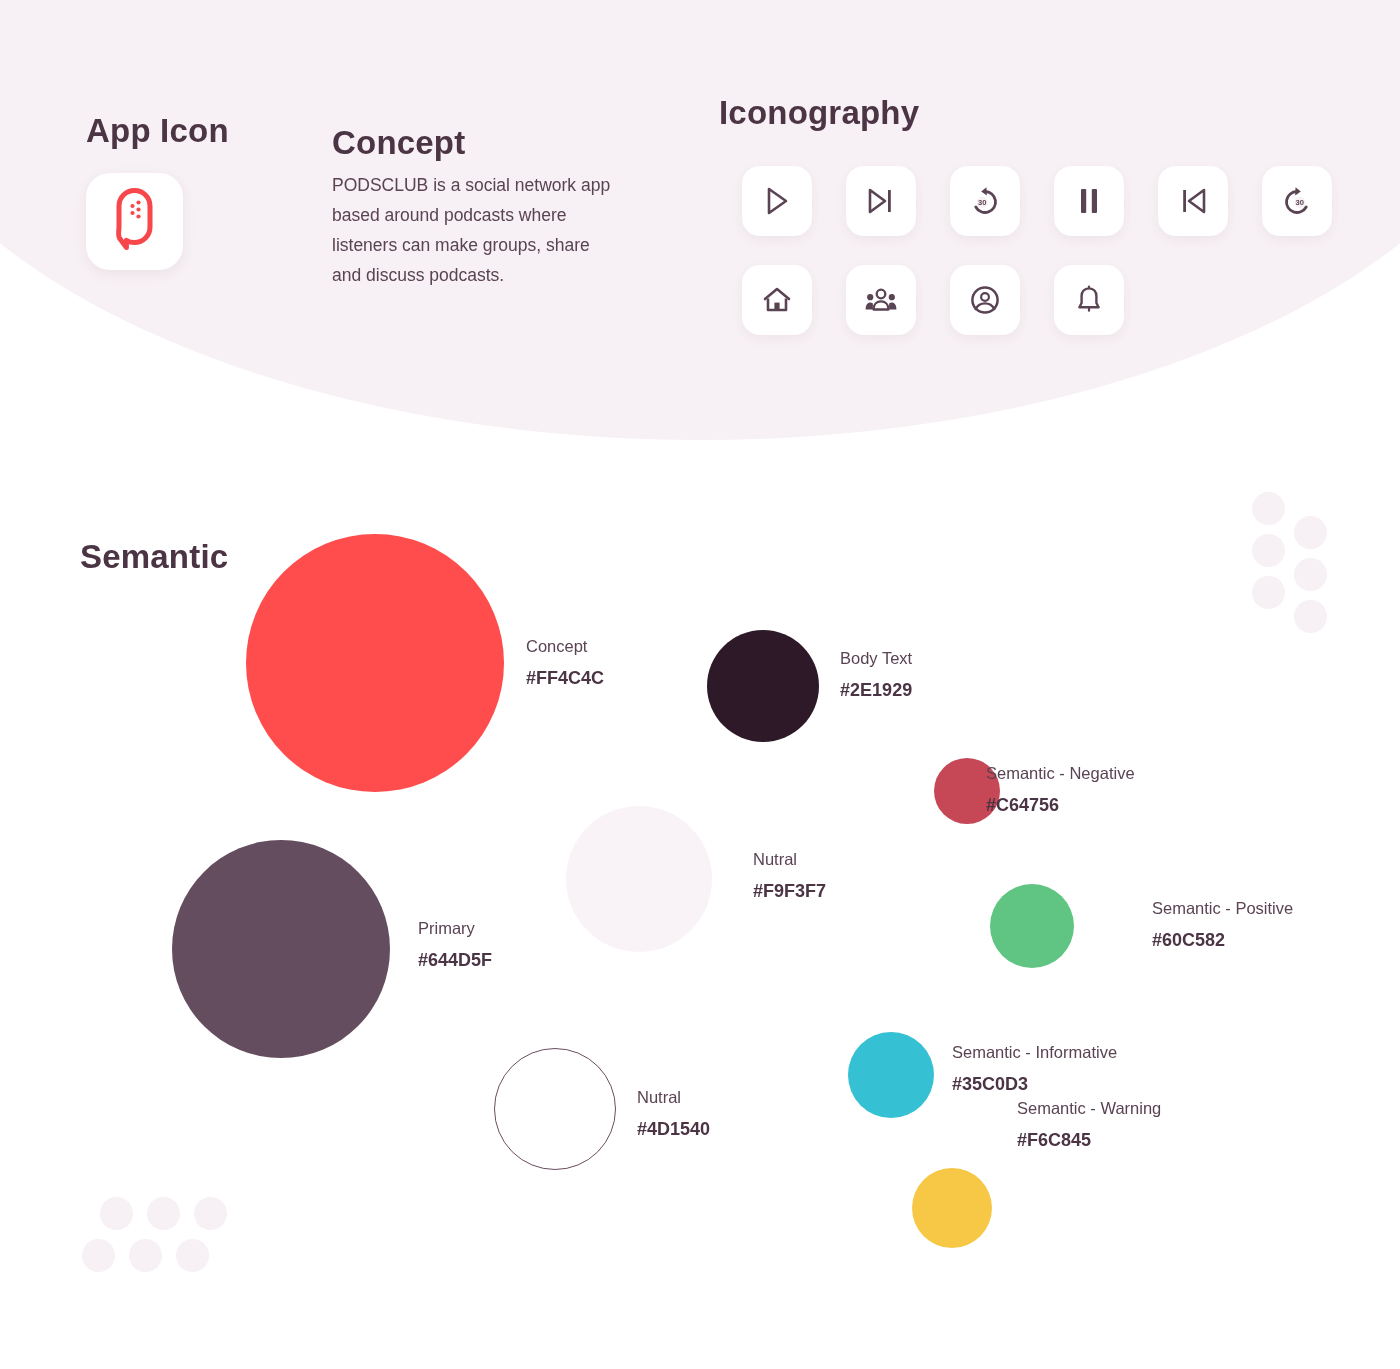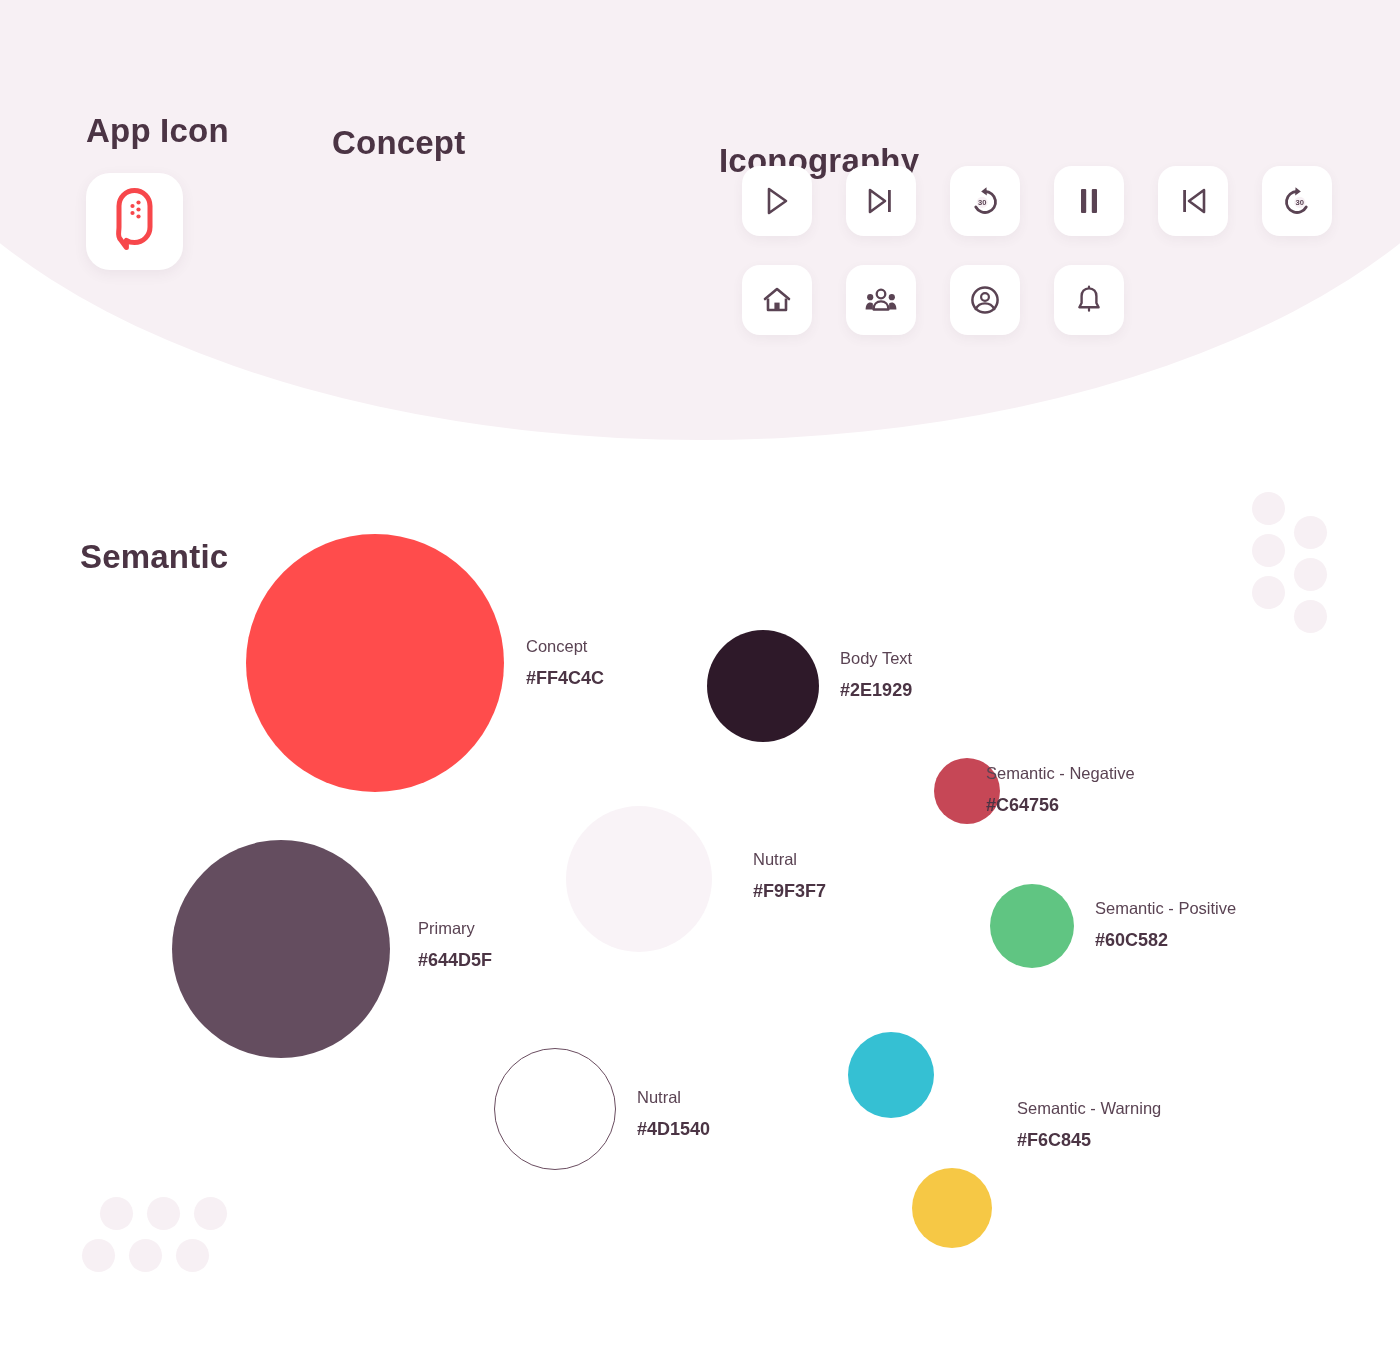--- a/index.html
+++ b/index.html
@@ -37,21 +37,21 @@
     position: absolute;
     font-size: 33px;
     font-weight: bold;
     color: #4B3444;
     letter-spacing: .2px;
     z-index: 5;
     white-space: nowrap;
   }
   #app-icon-title   { left: 86px;  top: 112px; }
   #concept-title    { left: 332px; top: 124px; }
-  #iconography-title{ left: 719px; top: 94px; margin-top: 48px; }
+  #iconography-title{ left: 719px; top: 94px; }
   #colours-title    { left: 80px;  top: 538px; }
 
   
   .app-icon-tile {
     position: absolute;
     left: 86px;
     top: 173px;
     width: 97px;
     height: 97px;
     background: #ffffff;
@@ -166,20 +166,21 @@
         <circle cx="27.5" cy="15.5" r="2.1" fill="#F7474B"></circle>
         <circle cx="27.5" cy="22.5" r="2.1" fill="#F7474B"></circle>
         <circle cx="21.5" cy="19.0" r="2.1" fill="#F7474B"></circle>
         <circle cx="27.5" cy="29.5" r="2.1" fill="#F7474B"></circle>
         <circle cx="21.5" cy="26.0" r="2.1" fill="#F7474B"></circle>
       </svg>
     </span>
   </div>
 
   <div class="sec-title" id="concept-title">Concept</div>
+  <p id="concept-body">PODSCLUB is a social network app based around podcasts where listeners can make groups, share and discuss podcasts.</p>
 
   <div class="sec-title" id="iconography-title">Iconography</div>
 
   <div class="icon-grid">
 
     <div class="icon-tile">
       <span>
         <svg width="26" height="30" viewBox="0 0 26 30">
           <path d="M5 3 L22 15 L5 27 Z" fill="none" stroke="#5A4353" stroke-width="2.6" stroke-linejoin="round"></path>
         </svg>
@@ -300,32 +301,36 @@
     <span class="hex">#C64756</span>
   </div>
 
   <div class="swatch" style="left:566px; top:806px; width:146px; height:146px; background:#F9F3F7;"></div>
   <div class="swatch-label" style="left:753px; top:851px;">
     <span class="name">Nutral</span>
     <span class="hex">#F9F3F7</span>
   </div>
 
   <div class="swatch" style="left:990px; top:884px; width:84px; height:84px; background:#60C582;"></div>
-  <div class="swatch-label" style="left:1095px; top:900px;">
+  <div class="swatch-label" style="left:1152px; top:900px;">
     <span class="name">Semantic -  Positive</span>
     <span class="hex">#60C582</span>
   </div>
 
   <div class="swatch" style="left:172px; top:840px; width:218px; height:218px; background:#644D5F;"></div>
   <div class="swatch-label" style="left:418px; top:920px;">
     <span class="name">Primary</span>
     <span class="hex">#644D5F</span>
   </div>
 
   <div class="swatch" style="left:848px; top:1032px; width:86px; height:86px; background:#35C0D3;"></div>
+  <div class="swatch-label" style="left:952px; top:1044px;">
+    <span class="name">Semantic -  Informative</span>
+    <span class="hex">#35C0D3</span>
+  </div>
 
   <div class="swatch swatch-outline" style="left:494px; top:1048px; width:122px; height:122px;"></div>
   <div class="swatch-label" style="left:637px; top:1089px;">
     <span class="name">Nutral</span>
     <span class="hex">#4D1540</span>
   </div>
 
   <div class="swatch" style="left:912px; top:1168px; width:80px; height:80px; background:#F6C845;"></div>
   <div class="swatch-label" style="left:1017px; top:1100px;">
     <span class="name">Semantic -  Warning</span>

